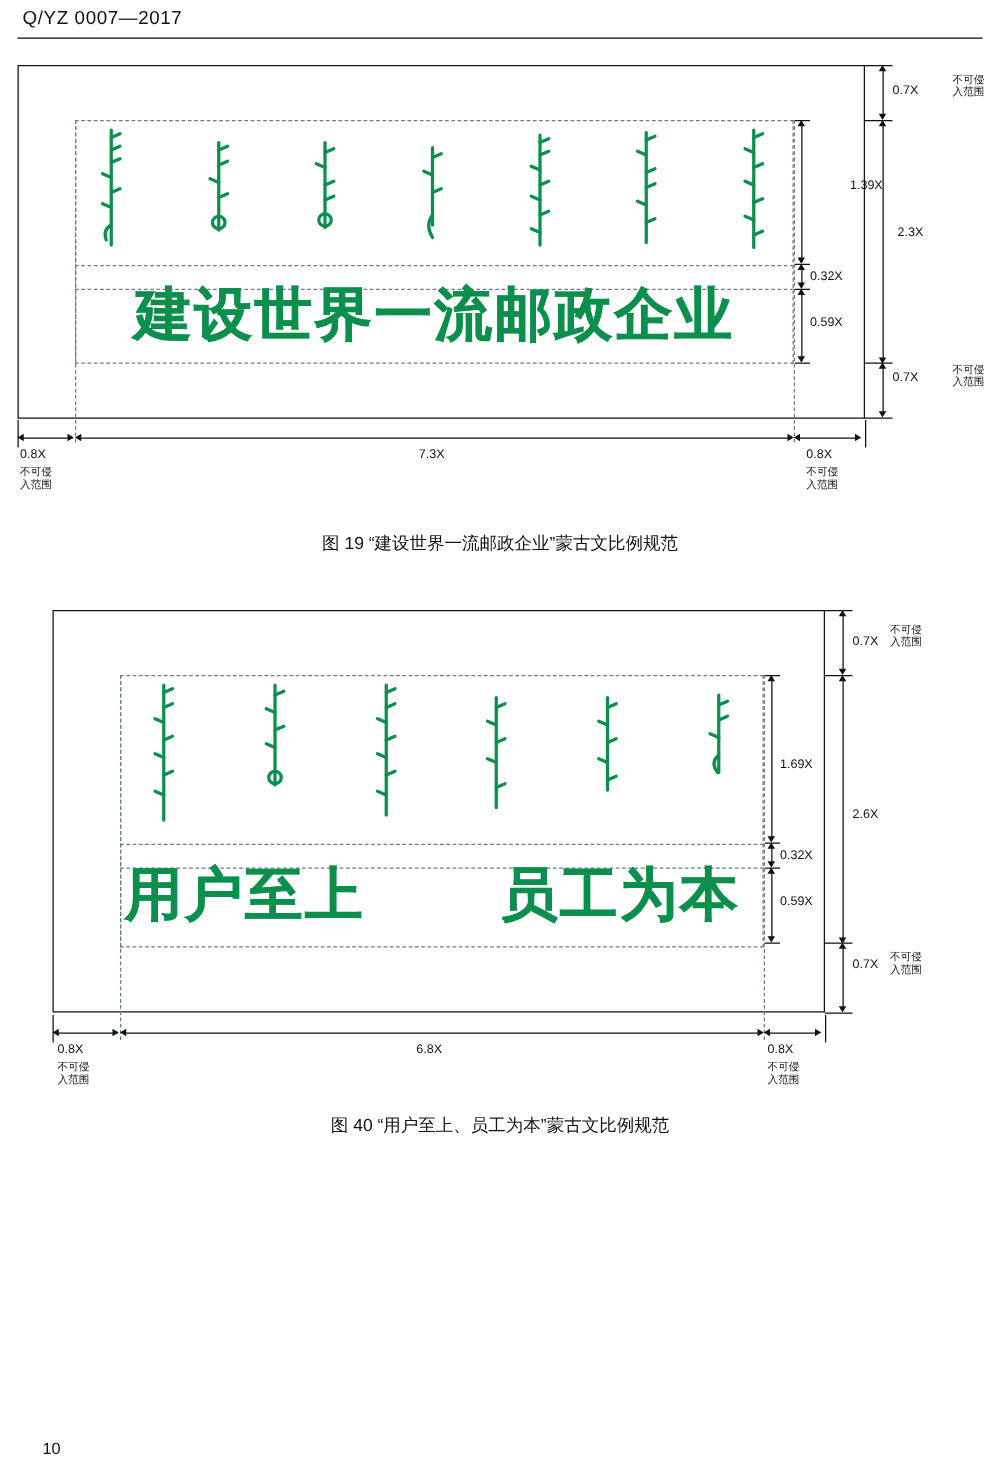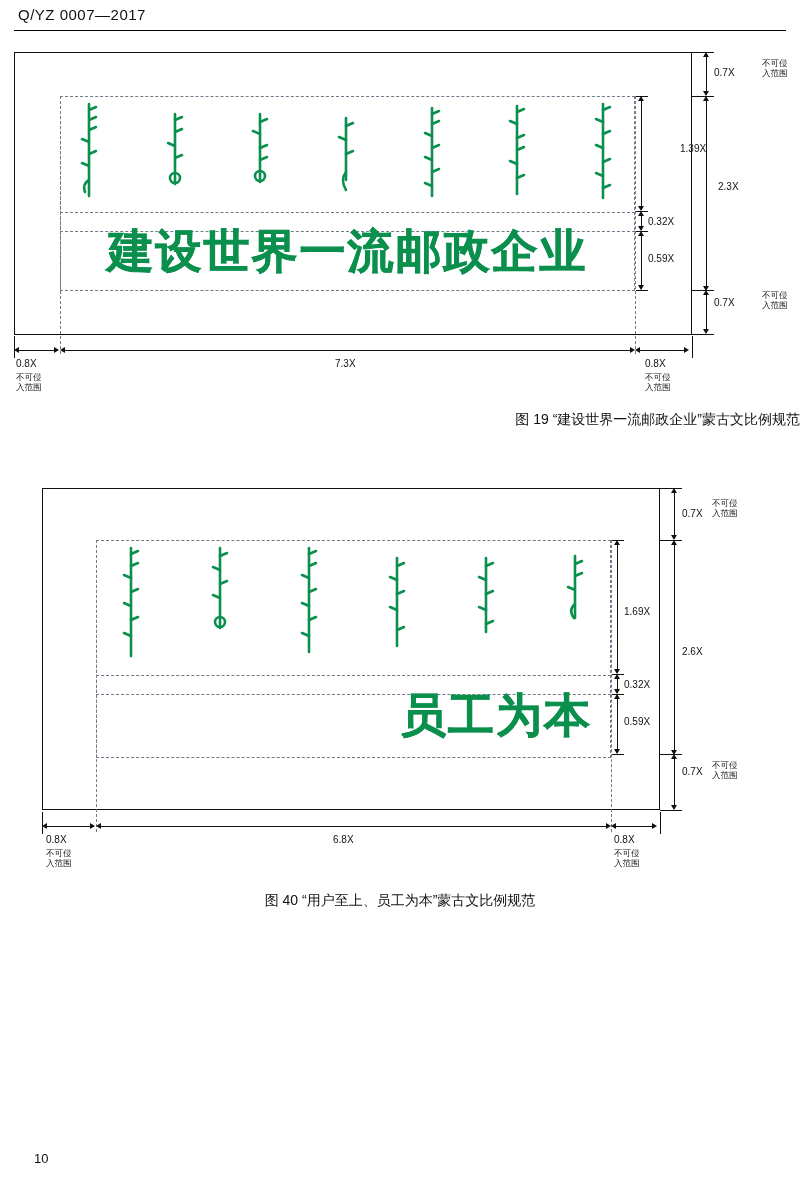--- a/index.html
+++ b/index.html
@@ -342,21 +342,21 @@
 
   <div class="arrow-h" style="left:638px;top:350px;width:48px;"></div>
   <div class="cap cap-left" style="left:635px;top:347px;"></div>
   <div class="cap cap-right" style="left:684px;top:347px;"></div>
   <div class="dim" style="left:645px;top:358px;">0.8X</div>
   <div class="dim-cn" style="left:645px;top:372px;">
     <span>不可侵</span><br>
     <span>入范围</span>
   </div>
 
-  <div class="caption" style="top:411px;left:0;text-align:right;">图 19  “建设世界一流邮政企业”蒙古文比例规范</div>
+  <div class="caption" style="top:426px;left:0;">图 19  “建设世界一流邮政企业”蒙古文比例规范</div>
 </div>
 
 <div class="figure" style="left:0;top:470px;width:800px;height:440px;">
 
   <div class="frame" style="left:42px;top:18px;width:618px;height:322px;"></div>
 
   <div class="dashed-box" style="left:96px;top:70px;width:515px;height:218px;"></div>
 
   <div class="vline-dashed" style="left:96px;top:70px;height:292px;"></div>
   <div class="vline-dashed" style="left:611px;top:70px;height:292px;"></div>
@@ -435,20 +435,21 @@
           <path d="M13 12 L13 74"></path>
           <path d="M13 20 L20 17"></path>
             <path d="M13 32 L20 29"></path>
           <path d="M13 46 L6 43"></path>
           <path d="M13 60 Q6 66 12 74"></path>
         </g>
       </svg>
     </div>
   </div>
 
+  <div class="slogan" style="left:100px;top:222px;font-size:46px;">用户至上</div>
   <div class="slogan" style="left:400px;top:222px;font-size:46px;">员工为本</div>
 
   <div class="arrow-v" style="left:617px;top:72px;height:130px;"></div>
   <div class="cap cap-up" style="left:614px;top:70px;"></div>
   <div class="cap cap-down" style="left:614px;top:199px;"></div>
   <div class="dim" style="left:624px;top:136px;">1.69X</div>
 
   <div class="arrow-v" style="left:617px;top:206px;height:17px;"></div>
   <div class="cap cap-up" style="left:614px;top:204px;"></div>
   <div class="cap cap-down" style="left:614px;top:219px;"></div>

